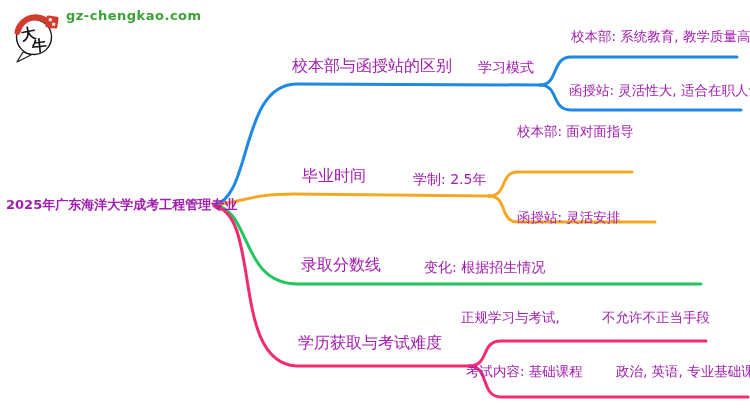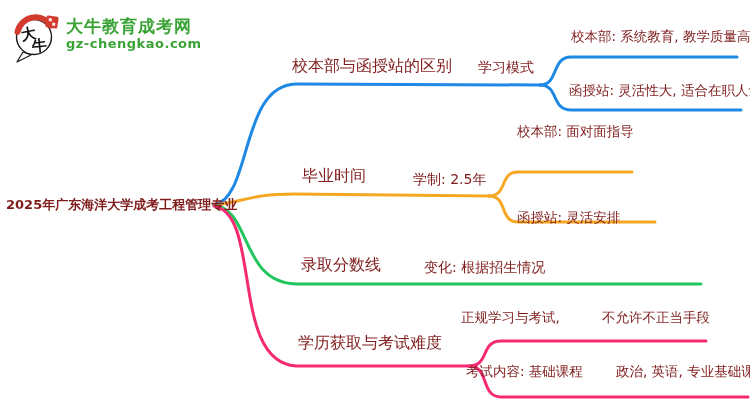--- a/index.html
+++ b/index.html
@@ -8,21 +8,21 @@
     font-family:"DejaVu Sans","Liberation Sans",sans-serif;overflow:hidden;
   }
   
   .logo{position:absolute;left:10px;top:8px;display:flex;align-items:flex-start;cursor:pointer;}
   .logo-text{margin-left:6px;}
   .logo-title{color:#3aa335;font-size:17px;font-weight:700;letter-spacing:1px;line-height:1.2;margin-top:8px;}
   .logo-sub{color:#3aa335;font-size:13px;font-weight:700;letter-spacing:.5px;line-height:1.2;}
   
   .map-svg{position:absolute;left:0;top:0;}
   .label{
-    position:absolute;white-space:nowrap;color:#7f1d1d;line-height:1.35;
+    position:absolute;white-space:nowrap;color:#a21caf;line-height:1.35;
   }
   .center-label{font-size:13px;font-weight:700;}
   .lvl1{font-size:16px;}
   .lvl2{font-size:14px;}
   .leaf{font-size:13.5px;}
 </style>
 </head>
 <body>
 
 <div class="canvas">
@@ -34,21 +34,20 @@
       <path d="M7.5,24 A18.5,18.5 0 0 1 41,17.5" fill="none" stroke="#d23b2e" stroke-width="6" stroke-linecap="round"></path>
       <g transform="rotate(8 42 14)">
         <rect x="36" y="8" width="12" height="12" rx="1.5" fill="#d23b2e"></rect>
         <rect x="38.5" y="10.5" width="3" height="3" fill="#ffffff" opacity="0.9"></rect>
         <rect x="42.5" y="14.5" width="3" height="3" fill="#ffffff" opacity="0.9"></rect>
       </g>
       <text x="11" y="31" font-size="15" font-weight="700" fill="#111" transform="rotate(-10 18 26)">大</text>
       <text x="22" y="43" font-size="15" font-weight="700" fill="#111" transform="rotate(-6 28 38)">牛</text>
     </svg>
     <div class="logo-text">
-      <div class="logo-title">大牛教育成考网</div>
       <div class="logo-sub">gz-chengkao.com</div>
     </div>
   </div>
 
   <svg class="map-svg" width="750" height="410" viewBox="0 0 750 410">
     <g fill="none" stroke-width="3" stroke-linecap="round">
 
       <path d="M214,205 C252,198 240,85 296,84 L540,85" stroke="#1e88e5"></path>
       <path d="M540,85 C559,85 551,57 571,57 L737,57" stroke="#1e88e5"></path>
       <path d="M540,85 C559,85 551,110 571,110 L741,110" stroke="#1e88e5"></path>

